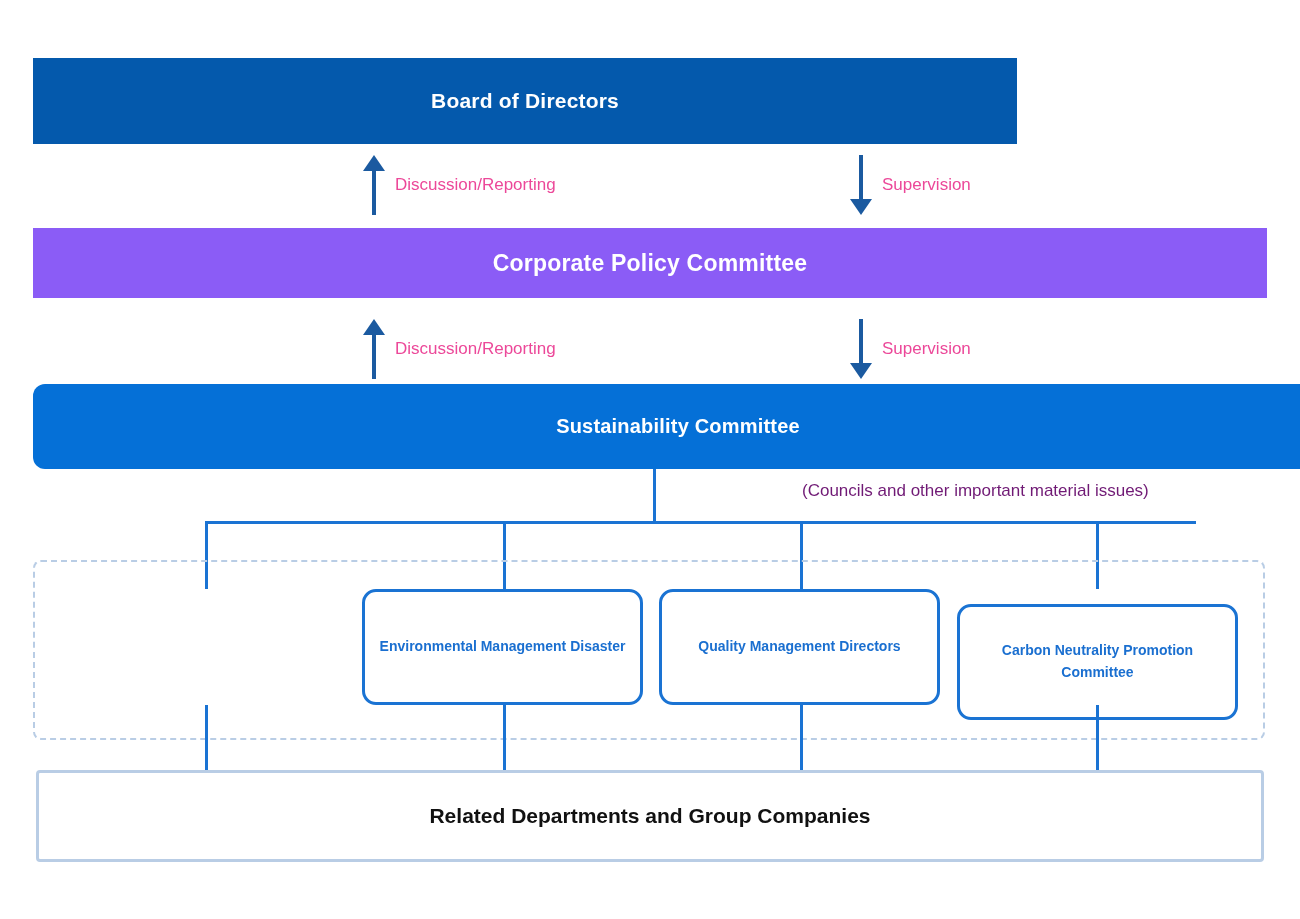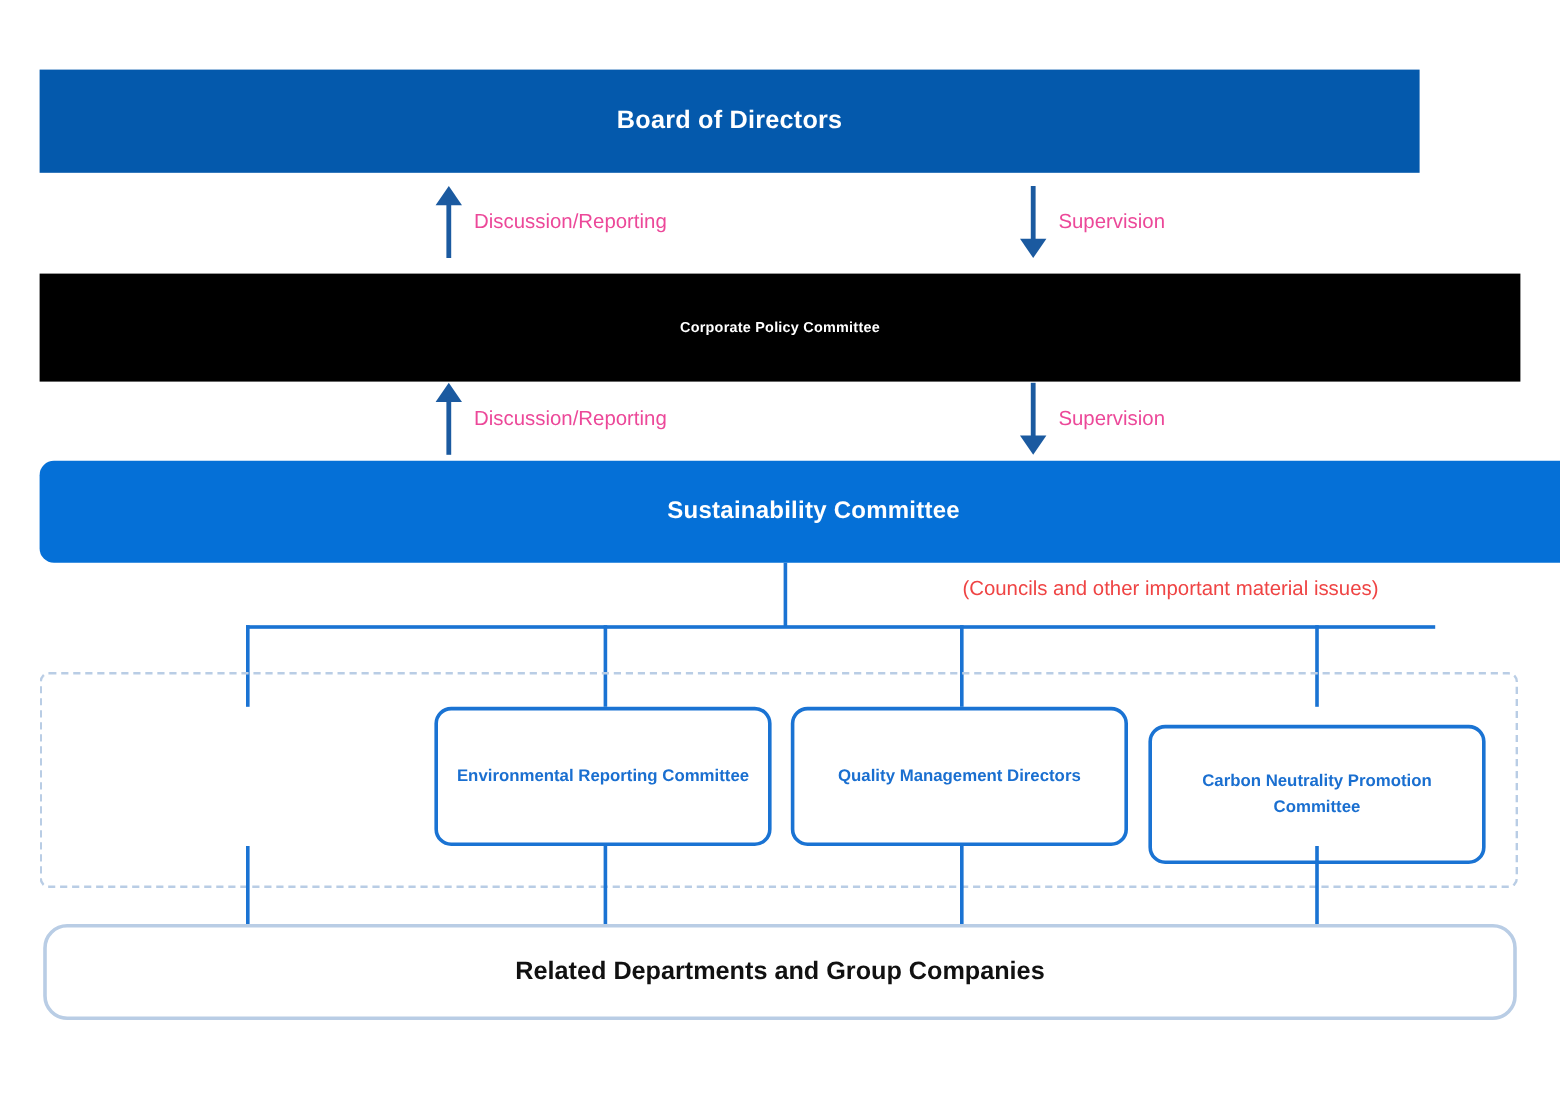--- a/index.html
+++ b/index.html
@@ -28,29 +28,29 @@
     align-items: center;
     justify-content: center;
     color: #ffffff;
     font-weight: bold;
     letter-spacing: 0.2px;
     text-align: center;
     box-sizing: border-box;
   }
   #board-box {
     left: 33px; top: 58px;
-    width: 1150px; height: 86px;
+    width: 984px; height: 86px;
     background: #0459AC;
     font-size: 21px;
   }
   #policy-box {
     left: 33px; top: 228px;
-    width: 1234px; height: 90px;
-    background: #000000;
-    font-size: 12px;
+    width: 1234px; height: 70px;
+    background: #8b5cf6;
+    font-size: 23px;
   }
   #sustainability-box {
     left: 33px; top: 384px;
     width: 1290px; height: 85px;
     background: #0570D7;
     border-radius: 12px;
     font-size: 20px;
   }
 
   
@@ -99,21 +99,21 @@
   #arrow-down-1 { left: 850px; top: 155px; }
   #arrow-up-2   { left: 363px; top: 319px; }
   #arrow-down-2 { left: 850px; top: 319px; }
 
   
   #councils-note {
     position: absolute;
     left: 802px;
     top: 481px;
     font-size: 17px;
-    color: #ef4444;
+    color: #701a75;
     white-space: nowrap;
   }
 
   
   .conn {
     position: absolute;
     background: #1A73D3;
   }
   .conn-v { width: 3px; }
   .conn-h { height: 3px; }
@@ -164,23 +164,23 @@
   }
   #committee-1 { left: 65px;   width: 280px; }
   #committee-2 { left: 362px;  width: 281px; }
   #committee-3 { left: 659px;  width: 281px; }
   #committee-4 { left: 957px;  width: 281px; margin-top: 15px; }
 
   
   #related-box {
     position: absolute;
     left: 36px; top: 770px;
-    width: 1228px; height: 80px;
+    width: 1228px; height: 92px;
     border: 3px solid #B9CDE5;
-    border-radius: 20px;
+    border-radius: 4px;
     background: #ffffff;
     box-sizing: border-box;
     display: flex;
     align-items: center;
     justify-content: center;
     color: #111111;
     font-weight: bold;
     font-size: 21px;
   }
 </style>
@@ -223,21 +223,21 @@
 
   <div class="conn conn-v" id="drop-main"></div>
   <div class="conn conn-h" id="bus-main"></div>
   <div class="conn conn-v" id="drop-c1"></div>
   <div class="conn conn-v" id="drop-c2"></div>
   <div class="conn conn-v" id="drop-c3"></div>
   <div class="conn conn-v" id="drop-c4"></div>
 
   <div id="councils-container"></div>
 
-  <div class="committee-box" id="committee-2">Environmental Reporting Committee</div>
+  <div class="committee-box" id="committee-2">Environmental Management Disaster</div>
   <div class="committee-box" id="committee-3">Quality Management Directors</div>
   <div class="committee-box" id="committee-4">Carbon Neutrality Promotion Committee</div>
 
   <div class="conn conn-v" id="drop-b1"></div>
   <div class="conn conn-v" id="drop-b2"></div>
   <div class="conn conn-v" id="drop-b3"></div>
   <div class="conn conn-v" id="drop-b4"></div>
 
   <div id="related-box">Related Departments and Group Companies</div>
 

